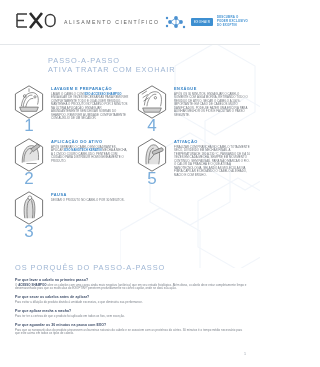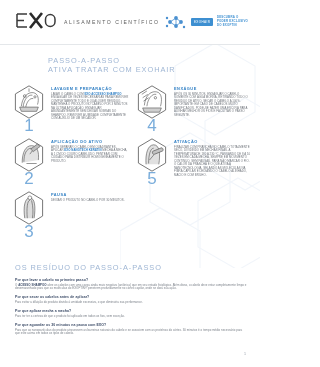--- a/index.html
+++ b/index.html
@@ -288,21 +288,21 @@
         </div>
         <div class="stepbody">
           <p class="stephead">ATIVAÇÃO</p>
           <p class="steptext"><span>FINALIZAR COM PRANCHA NO CABELO TOTALMENTE SECO, DIVIDINDO EM MECHAS FINAS. A TEMPERATURA DE 180 A 230 °C, PASSANDO DE 8 A 10 VEZES EM CADA MECHA, SEMPRE EM MOVIMENTO CONTÍNUO, SEM PAUSAS, PARA NÃO MARCAR O FIO. O CALOR DA PRANCHA É O QUE ATIVA A NANOTECNOLOGIA, SELANDO AS MOLÉCULAS NA FIBRA CAPILAR E DEIXANDO O CABELO ALINHADO, MACIO E COM BRILHO.</span><b></b><span></span></p>
         </div>
       </div>
 
     </div>
   </div>
 
-  <div class="sec-title" id="sec-title-faq">OS RESÍDUO DO PASSO-A-PASSO</div>
+  <div class="sec-title" id="sec-title-faq">OS PORQUÊS DO PASSO-A-PASSO</div>
 
   <div class="faq">
 
     <div class="faq-item">
       <p class="faq-q">Por que lavar o cabelo no primeiro passo?</p>
       <p class="faq-a"><span>O </span><b>ACESSO SHAMPOO</b><span> abre os cabelos com uma carga ainda mais negativa (aniônica) que em seu estado fisiológico. Além disso, o cabelo deve estar completamente limpo e desemaranhado para que as moléculas do EXOFTIN® penetrem profundamente no córtex capilar, onde se dará sua ação.</span></p>
     </div>
 
     <div class="faq-item">
       <p class="faq-q">Por que secar os cabelos antes de aplicar?</p>

